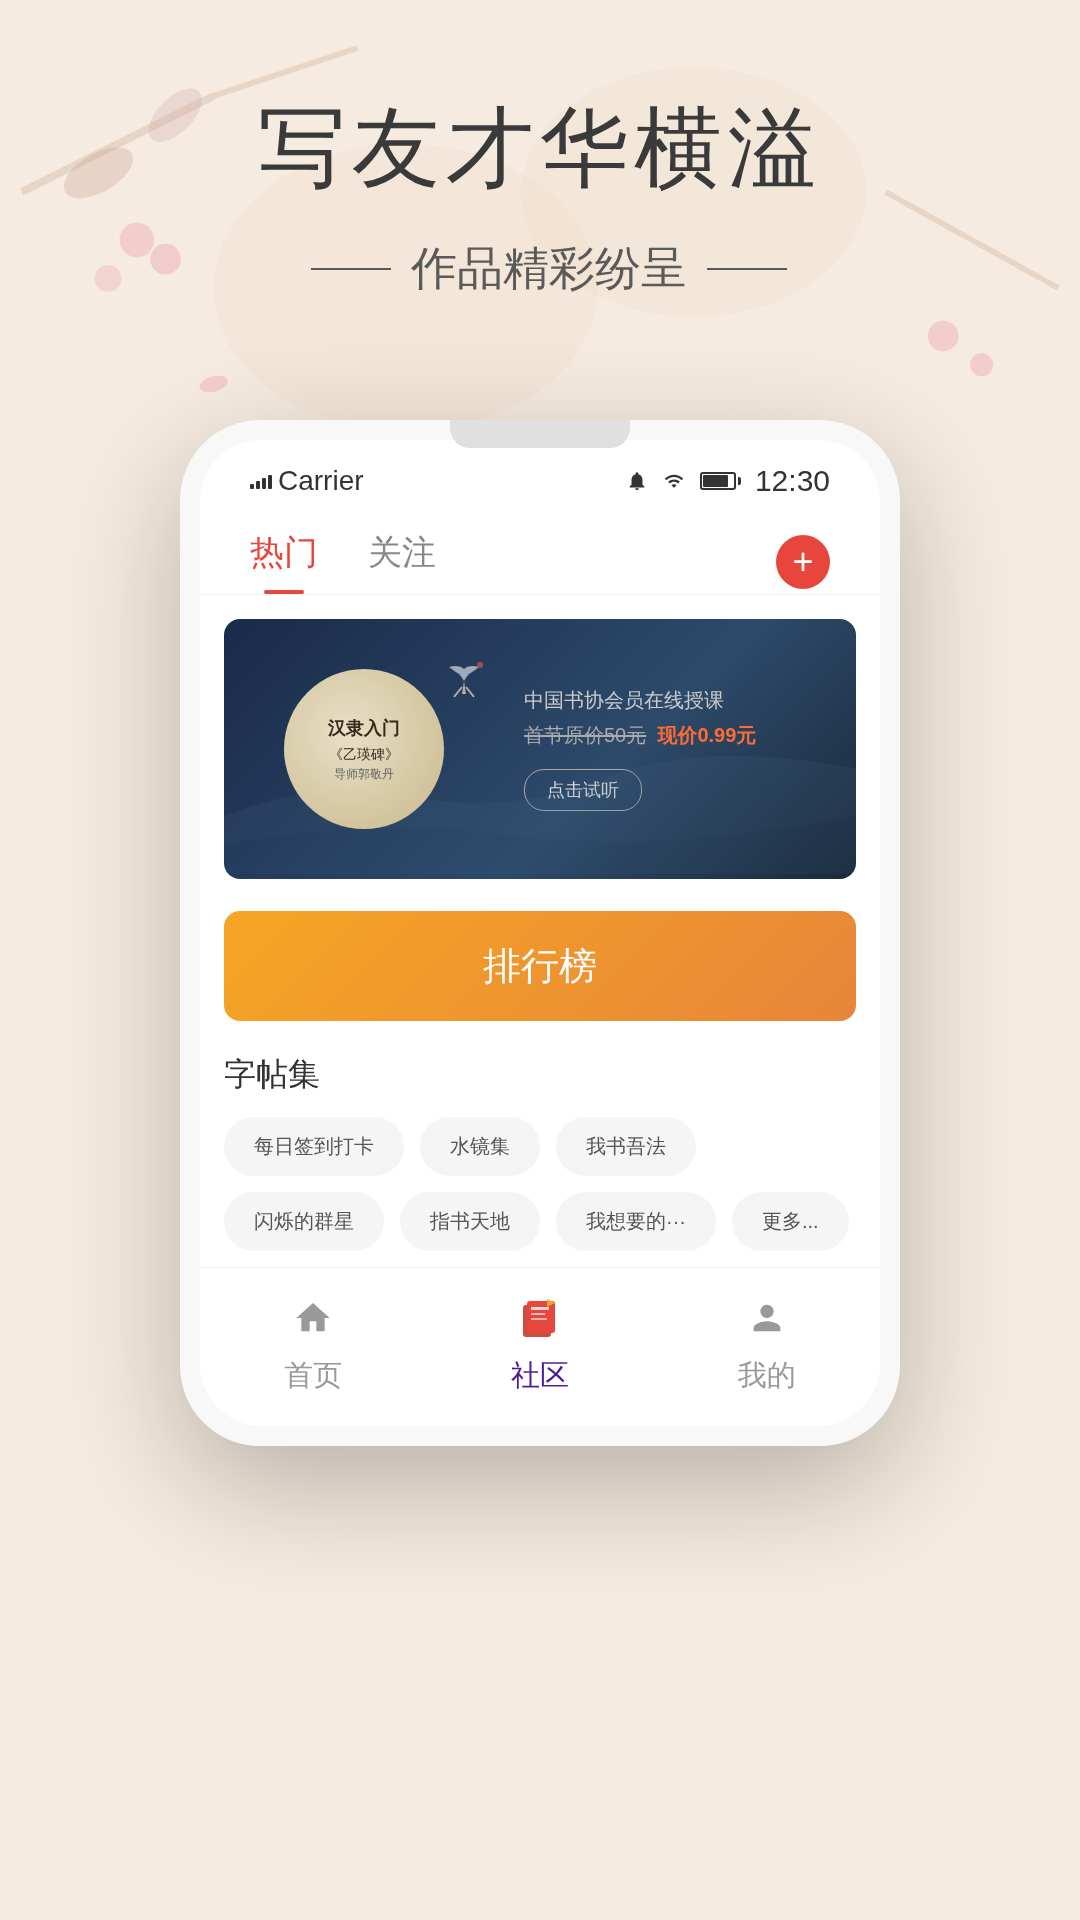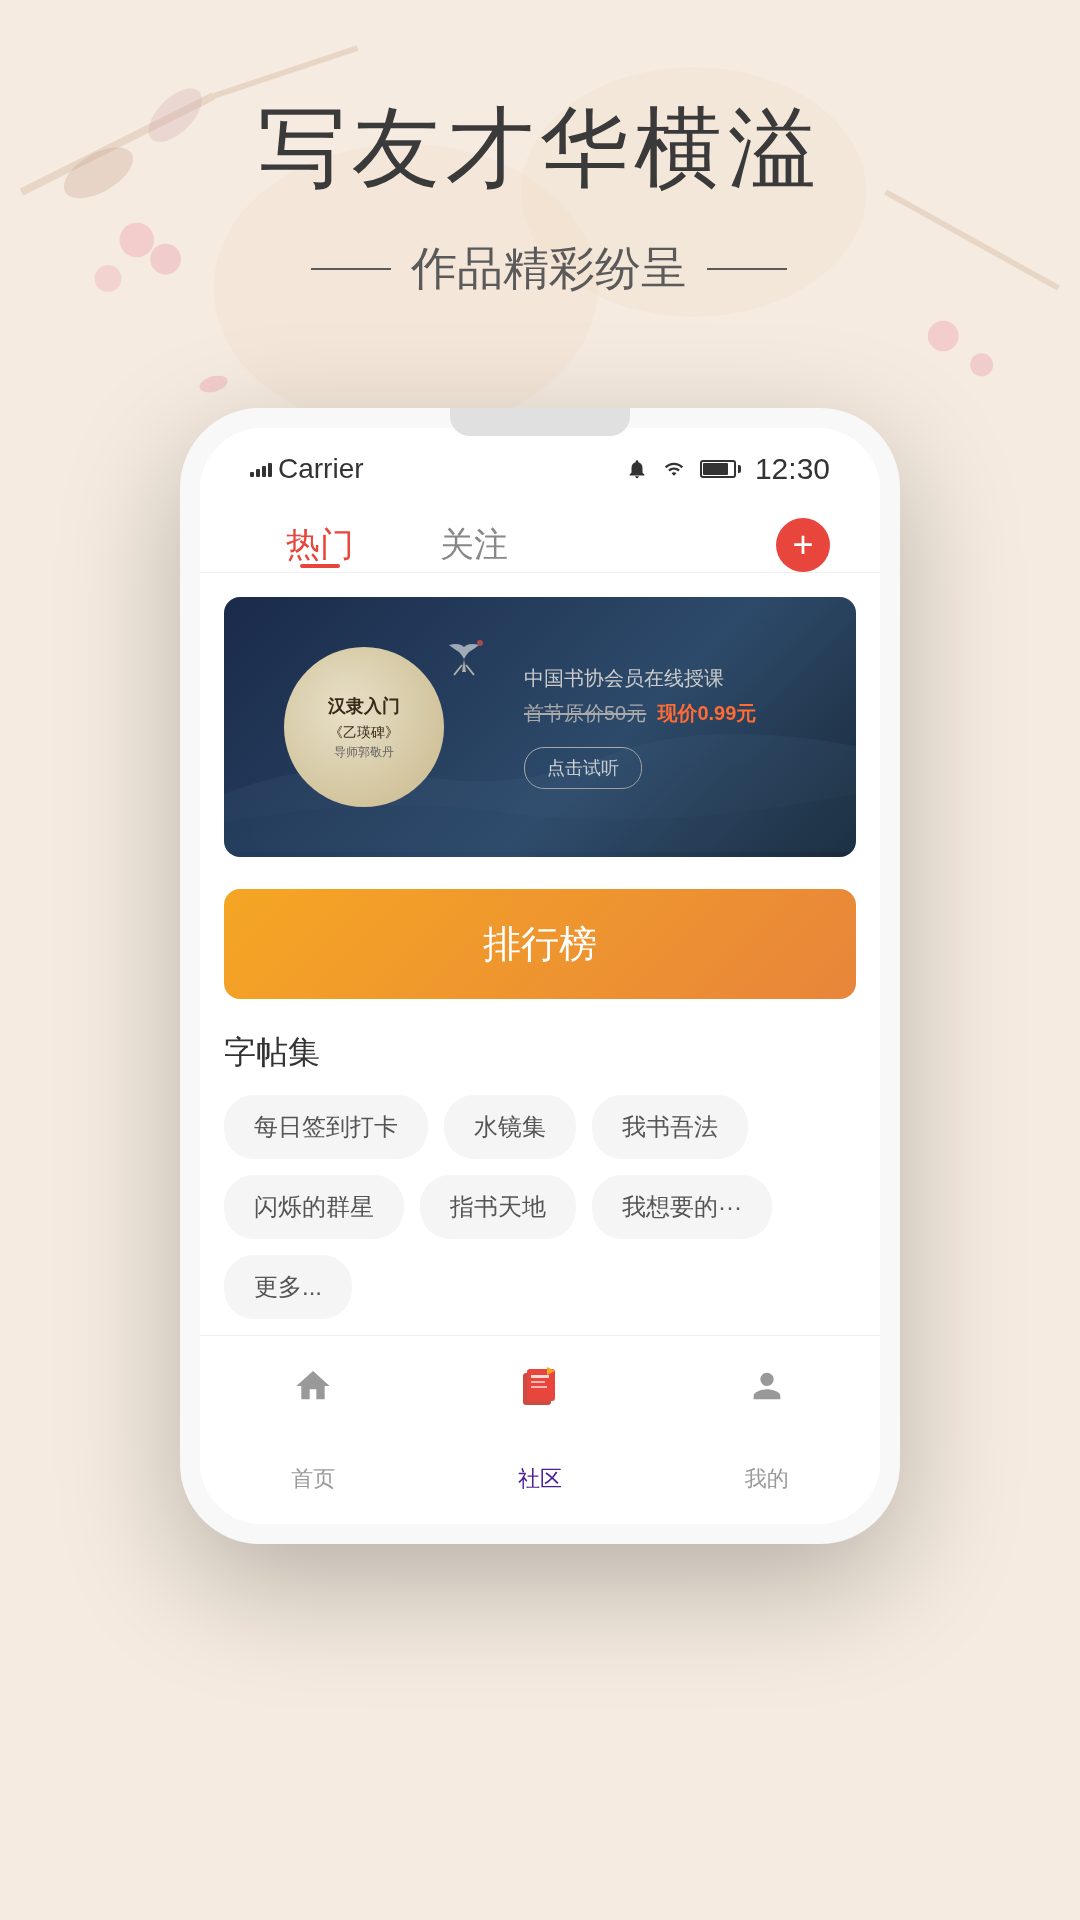--- a/index.html
+++ b/index.html
@@ -57,21 +57,21 @@
 
     .sub-title .line {
       width: 80px;
       height: 2px;
       background: #5a5a5a;
     }
 
     
     .phone-wrapper {
       position: absolute;
-      top: 408px;
+      top: 420px;
       left: 50%;
       transform: translateX(-50%);
       z-index: 3;
     }
 
     .phone-frame {
       width: 720px;
       background: #f8f8f8;
       border-radius: 80px;
       box-shadow: 0 40px 120px rgba(0,0,0,0.25);
@@ -140,23 +140,23 @@
       display: flex;
       align-items: center;
       padding: 20px 50px 0;
       gap: 50px;
       border-bottom: 1px solid #f0f0f0;
       position: relative;
     }
 
     .tab-item {
       font-size: 34px;
+      padding-bottom: 18px;
       cursor: pointer;
       position: relative;
-      margin-left: 36px;
     }
 
     .tab-item.active {
       color: #e8453c;
     }
 
     .tab-item.active::after {
       content: '';
       position: absolute;
       bottom: 0;
@@ -304,21 +304,21 @@
     .tag-grid {
       display: flex;
       flex-wrap: wrap;
       gap: 16px;
     }
 
     .tag-item {
       padding: 16px 30px;
       background: #f5f5f5;
       border-radius: 30px;
-      font-size: 24px;
+      font-size: 20px;
       color: #555;
       cursor: pointer;
     }
 
     
     .bottom-nav {
       display: flex;
       justify-content: space-around;
       align-items: center;
       padding: 20px 0 30px;
@@ -337,23 +337,22 @@
 
     .nav-icon {
       width: 60px;
       height: 60px;
       display: flex;
       align-items: center;
       justify-content: center;
     }
 
     .nav-label {
-      font-size: 22px;
+      font-size: 29px;
       color: #999;
-      margin-top: 40px;
     }
 
     .nav-label.active {
       color: #4c1d95;
     }
 
     
     .signal-bars {
       display: flex;
       align-items: flex-end;

